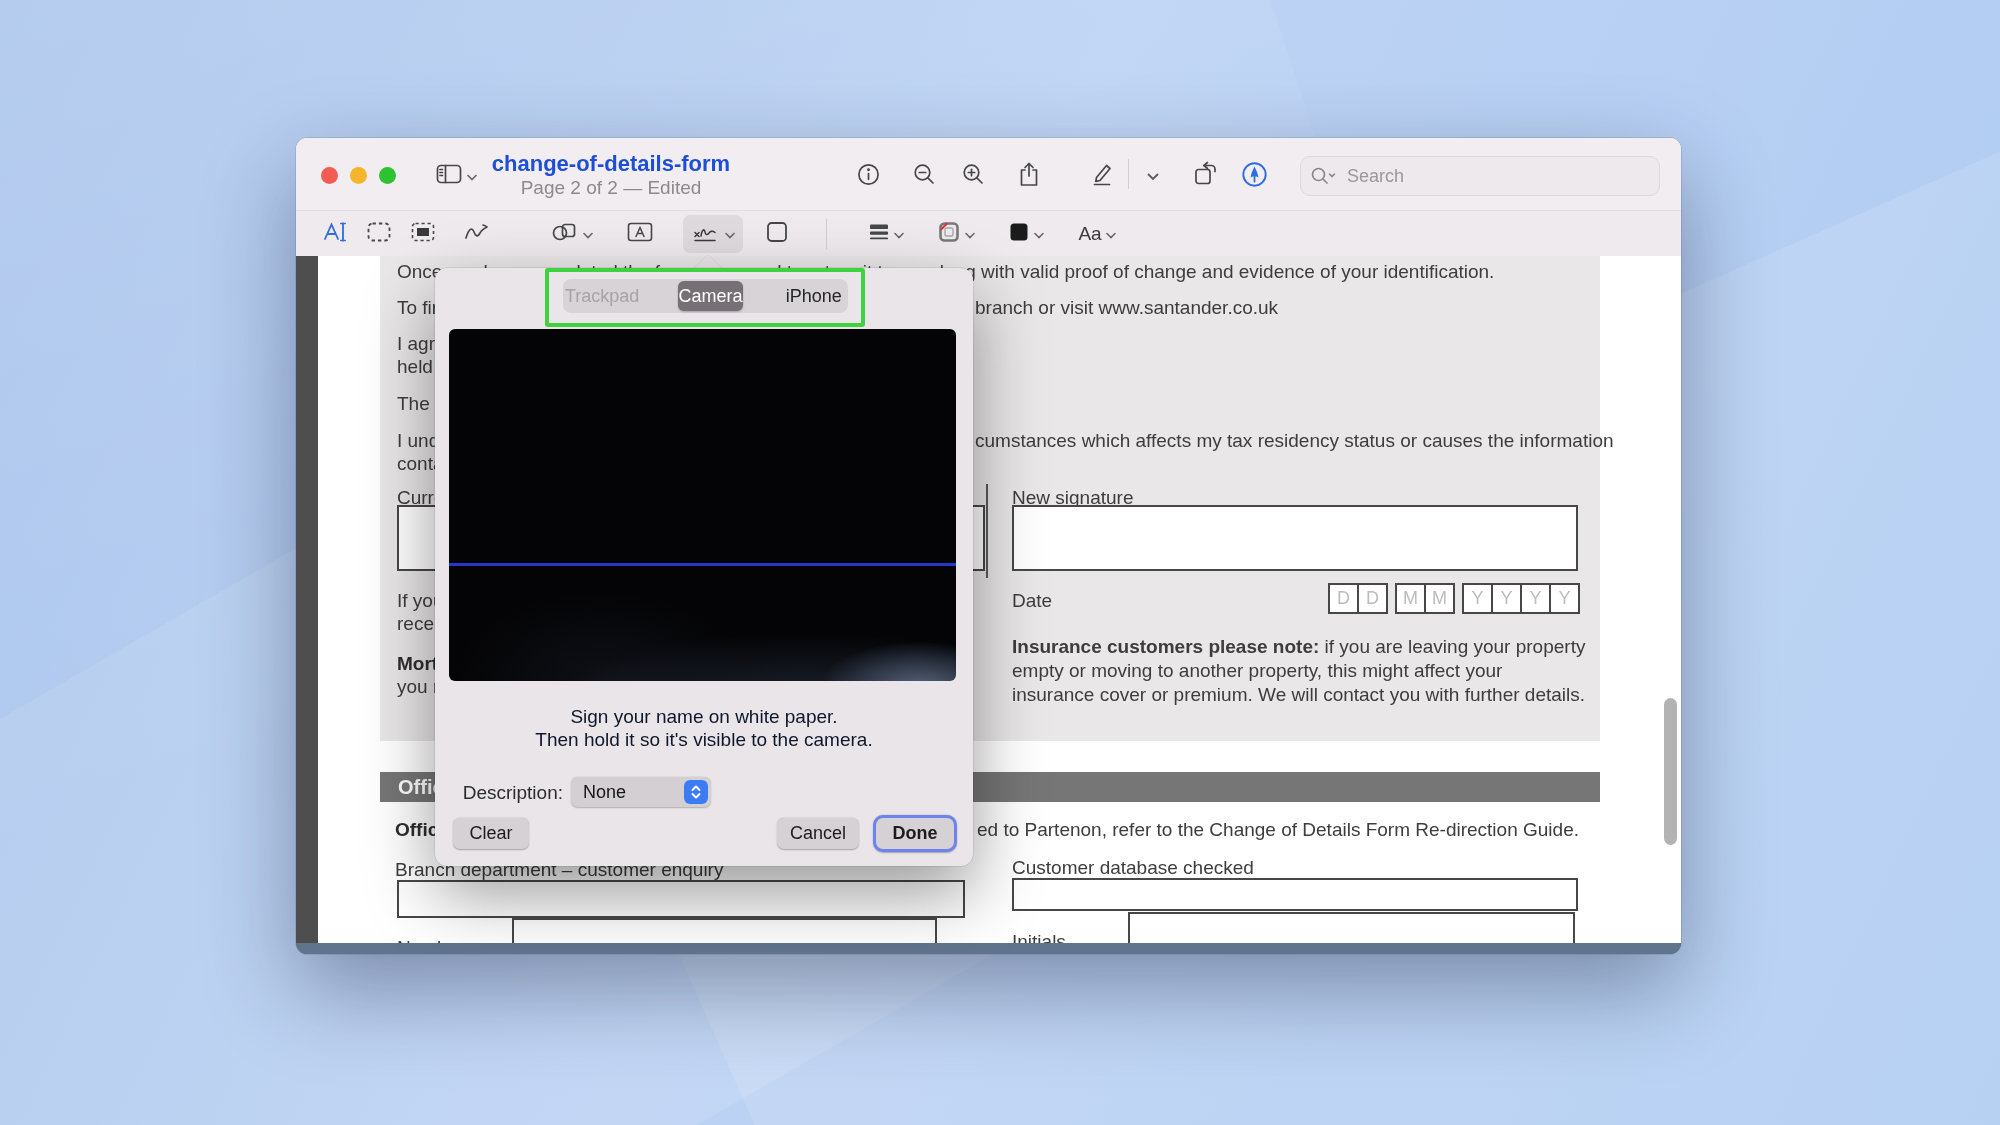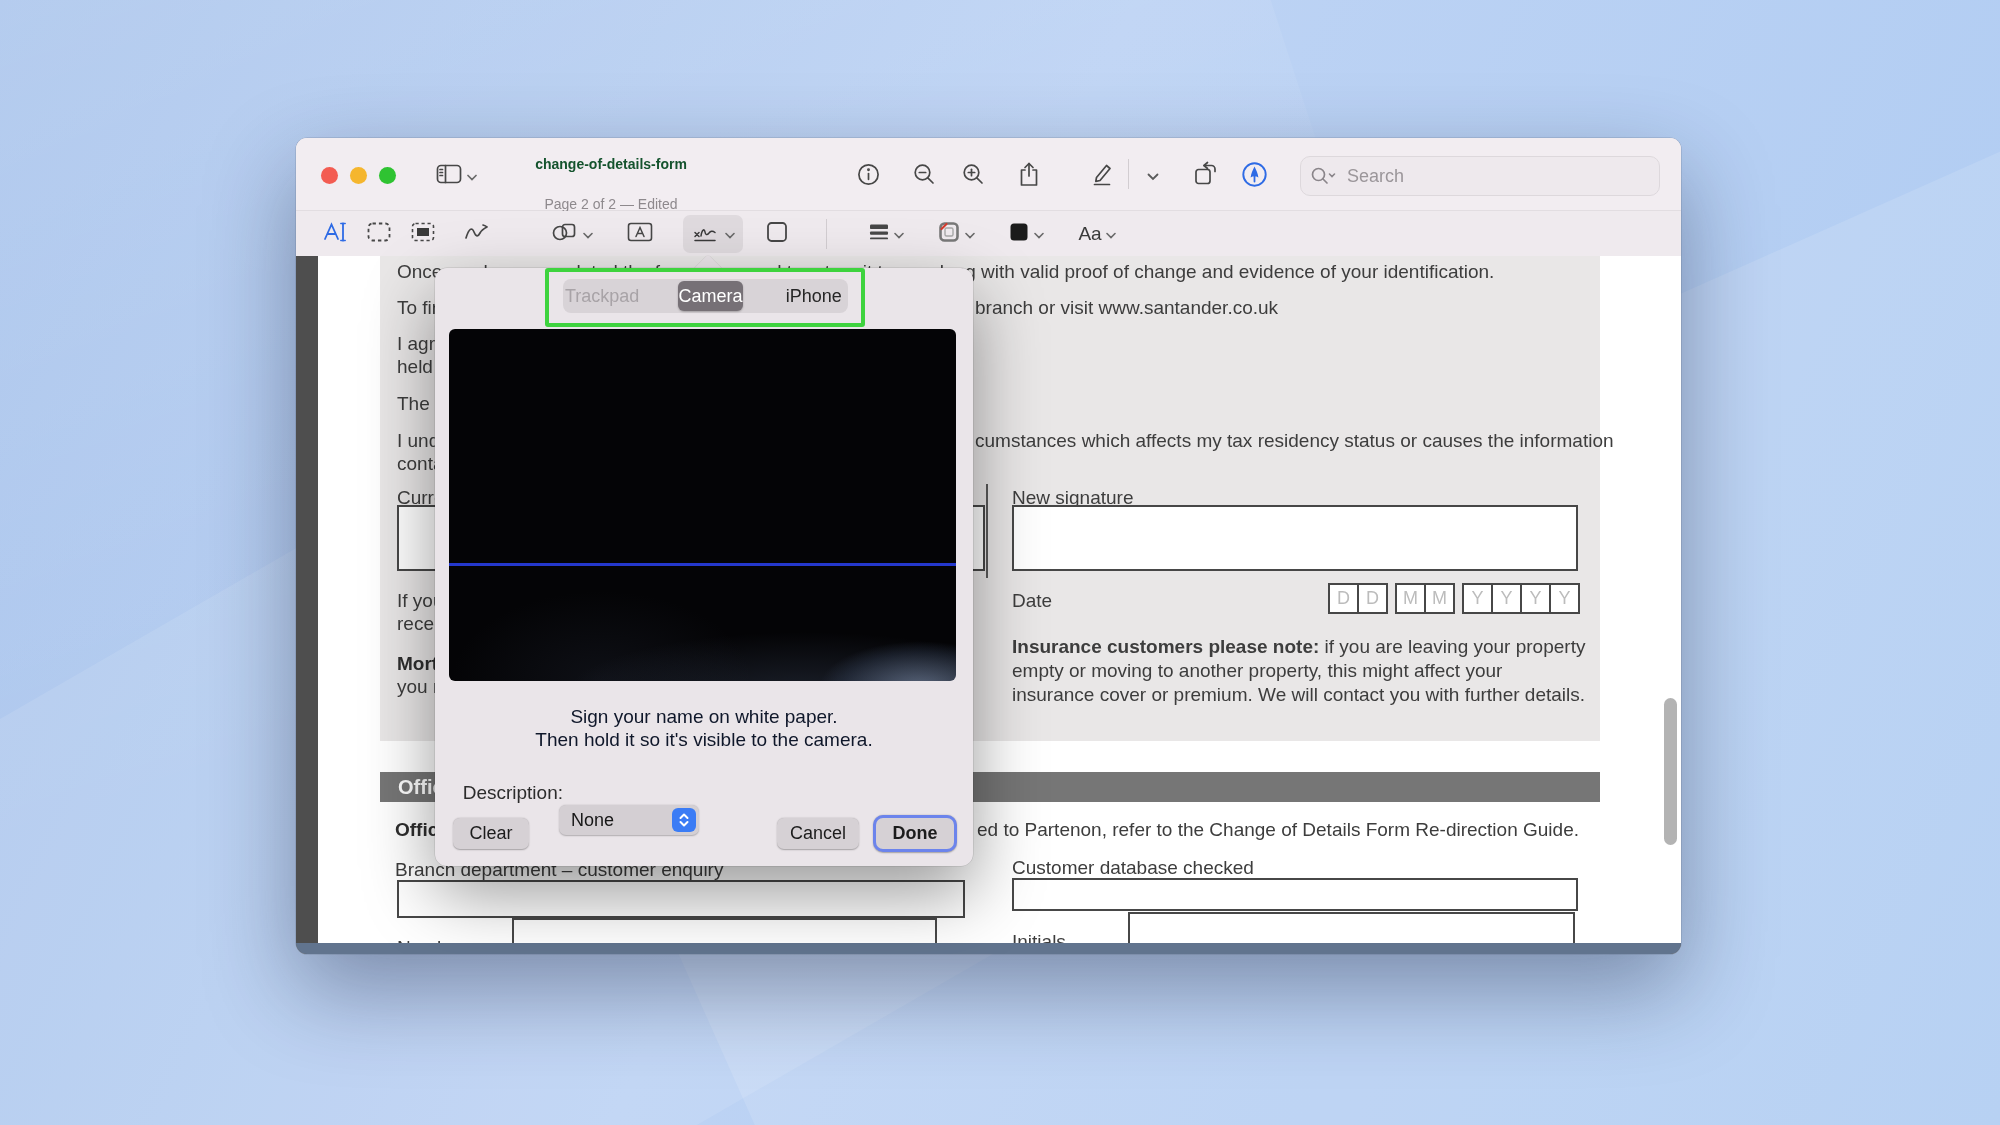--- a/index.html
+++ b/index.html
@@ -12,22 +12,22 @@
   .streak2{position:absolute;left:700px;top:350px;width:1900px;height:900px;
     background:rgba(255,255,255,.12);transform:rotate(-24deg);}
   .streak3{position:absolute;left:-300px;top:600px;width:1200px;height:700px;
     background:rgba(255,255,255,.10);transform:rotate(-30deg);}
   
   .window{position:absolute;left:296px;top:138px;width:1385px;height:816px;border-radius:11px;
     background:#f1ecf0;box-shadow:0 35px 90px rgba(20,30,60,.40),0 0 0 .5px rgba(0,0,0,.18);overflow:hidden;}
   .titlebar{position:absolute;left:0;top:0;width:100%;height:72px;background:#f2edf1;border-bottom:1px solid #e2dde1;}
   .tl{position:absolute;top:29px;width:17px;height:17px;border-radius:50%;}
   .title-block{position:absolute;left:150px;top:14px;width:330px;text-align:center;}
-  .title{font-size:14px;font-weight:700;color:#14532d;line-height:24px;}
-  .subtitle{font-size:14px;color:#8e898d;line-height:19px;margin-top:19px;}
+  .title{font-size:22px;font-weight:700;color:#1d4ed8;line-height:24px;}
+  .subtitle{font-size:19px;color:#8e898d;line-height:19px;margin-top:2px;}
   .tbtn{position:absolute;top:20px;height:36px;display:flex;align-items:center;justify-content:center;color:#474747;}
   .search{position:absolute;left:1004px;top:18px;width:360px;height:40px;border-radius:10px;
     background:#eee9ed;border:1px solid #ddd8dc;display:flex;align-items:center;padding:0 10px;box-sizing:border-box;}
   .search input{border:none;outline:none;background:transparent;font-size:18px;color:#454045;width:100%;
     font-family:"Liberation Sans",sans-serif;}
   .search input::placeholder{color:#9b969a;}
   
   .markupbar{position:absolute;left:0;top:73px;width:100%;height:45px;background:#efeaee;border-bottom:1px solid #cfcacd;}
   .mtool{position:absolute;top:7px;height:32px;display:flex;align-items:center;justify-content:center;color:#454545;}
   .chev{margin-left:4px;}
@@ -64,22 +64,22 @@
   .seg.selected{background:#767076;color:#fff;font-weight:500;box-shadow:0 1px 2px rgba(0,0,0,.25);}
   .seg.normal{color:#262626;}
   .camview{position:absolute;left:14px;top:61px;width:507px;height:352px;border-radius:6px;background:
     radial-gradient(130px 60px at 93% 102%, rgba(150,170,205,.55), rgba(80,100,135,.22) 60%, rgba(0,0,0,0) 78%),
     radial-gradient(340px 90px at 70% 104%, rgba(80,95,125,.30), rgba(0,0,0,0) 70%),
     radial-gradient(200px 120px at 30% 100%, rgba(60,70,95,.18), rgba(0,0,0,0) 75%),
     #040406;overflow:hidden;}
   .blueline{position:absolute;left:0;top:234px;width:100%;height:3px;background:#2438cc;}
   .instr{position:absolute;left:0;width:100%;text-align:center;font-size:19px;color:#0f172a;line-height:23px;}
   .desc-label{position:absolute;left:16px;top:514px;width:112px;text-align:right;font-size:19px;color:#2c2c2c;}
-  .popup{position:absolute;left:124px;top:509px;width:140px;height:30px;border-radius:7px;background:#d4cfd3;
-    box-shadow:0 .5px 1.5px rgba(0,0,0,.25);display:flex;align-items:center;box-sizing:border-box;padding-left:12px;margin-top:28px;}
+  .popup{position:absolute;left:136px;top:509px;width:140px;height:30px;border-radius:7px;background:#d4cfd3;
+    box-shadow:0 .5px 1.5px rgba(0,0,0,.25);display:flex;align-items:center;box-sizing:border-box;padding-left:12px;}
   .popup .val{font-size:18px;color:#161616;flex:1;}
   .stepper{width:24px;height:24px;margin-right:3px;border-radius:6px;background:#3b7cf5;
     display:flex;align-items:center;justify-content:center;}
   .pbtn{position:absolute;height:31px;border-radius:7px;background:#d6d1d5;display:flex;align-items:center;
     justify-content:center;font-size:18px;color:#1c1c1c;box-shadow:0 .5px 1.5px rgba(0,0,0,.3);}
   .done-ring{border:3px solid #6c84ec;border-radius:10px;box-sizing:border-box;height:37px;background:#d6d1d5;}
 </style>
 </head>
 <body>
 

